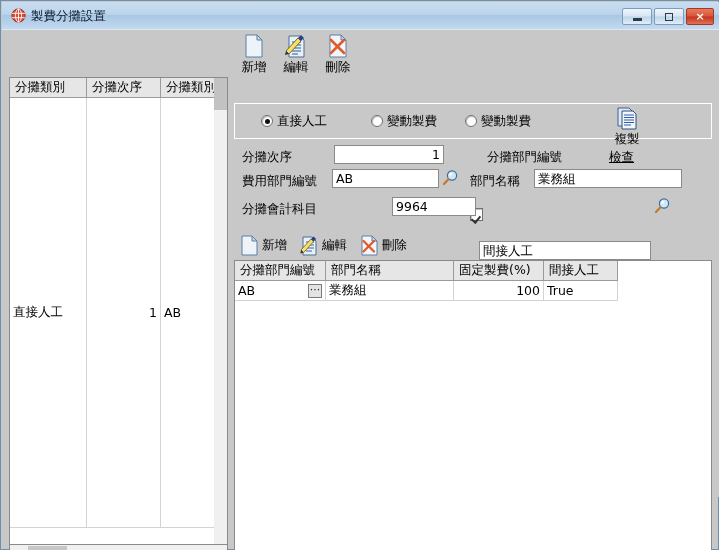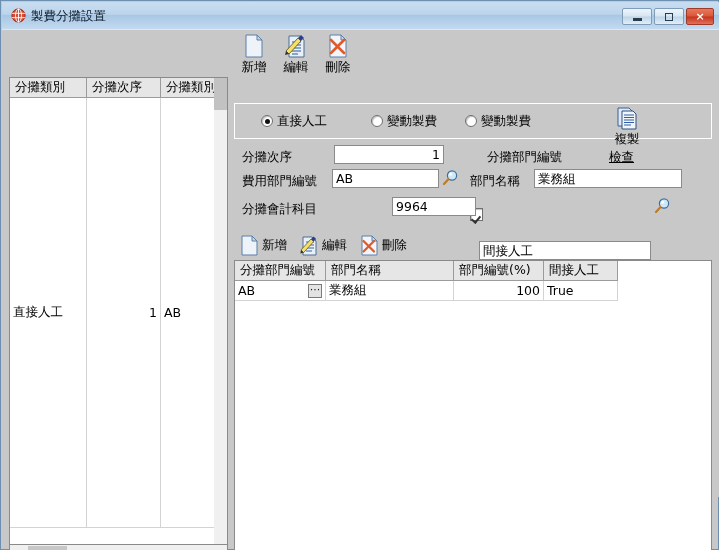--- a/index.html
+++ b/index.html
@@ -464,21 +464,21 @@
           <span class="mt-lbl">刪除</span>
         </div>
       </div>
 
       <div id="bottom-grid-panel">
         <table class="grid" id="bottom-grid">
           <thead>
             <tr>
               <th style="width:80px">分攤部門編號</th>
               <th style="width:117px">部門名稱</th>
-              <th style="width:79px">部門編號(%)</th>
+              <th style="width:79px">固定製費(%)</th>
               <th style="width:63px">間接人工</th>
             </tr>
           </thead>
           <tbody>
             <tr>
               <td class="sel">
                 <span class="cellbtn">···</span>
                 <span>AB</span>
               </td>
               <td>業務組</td>

